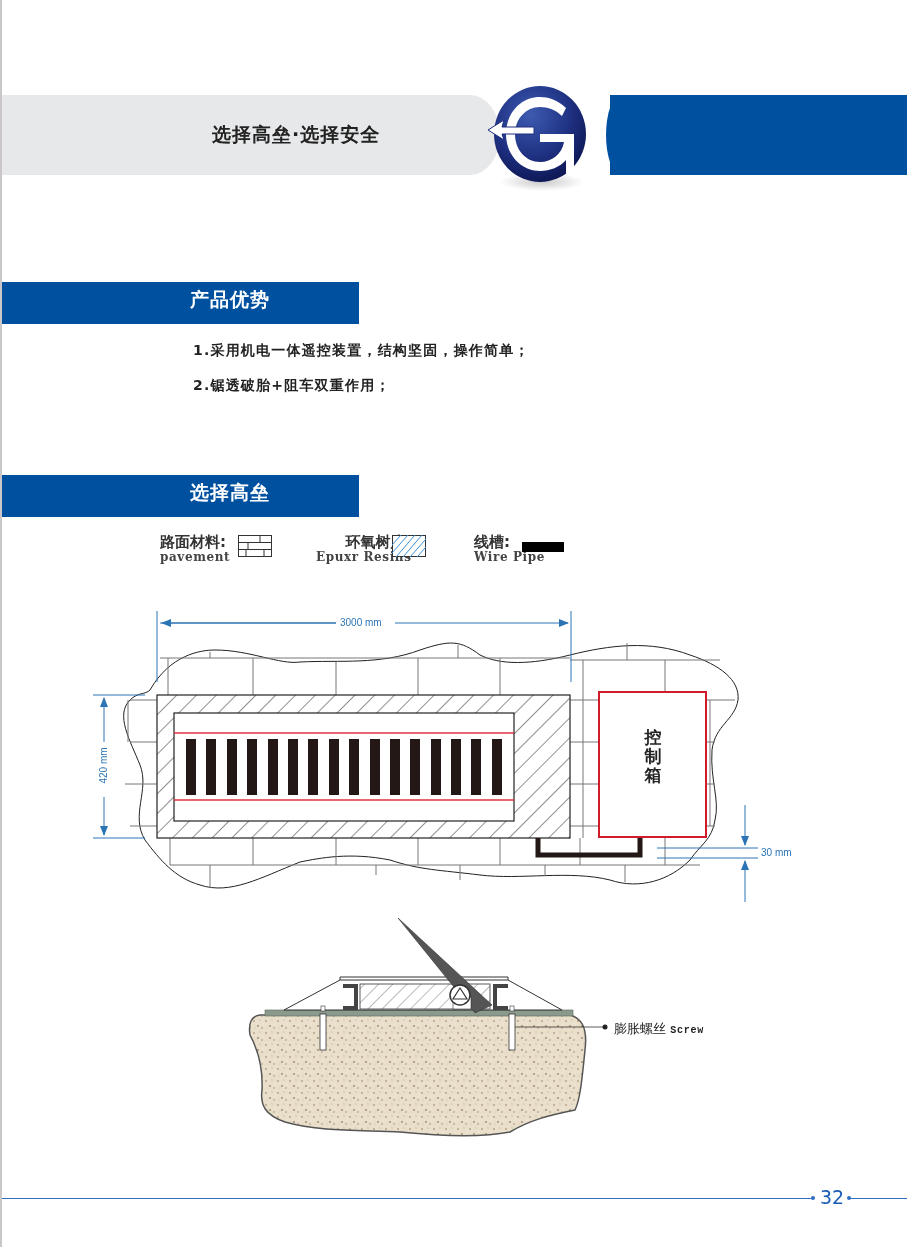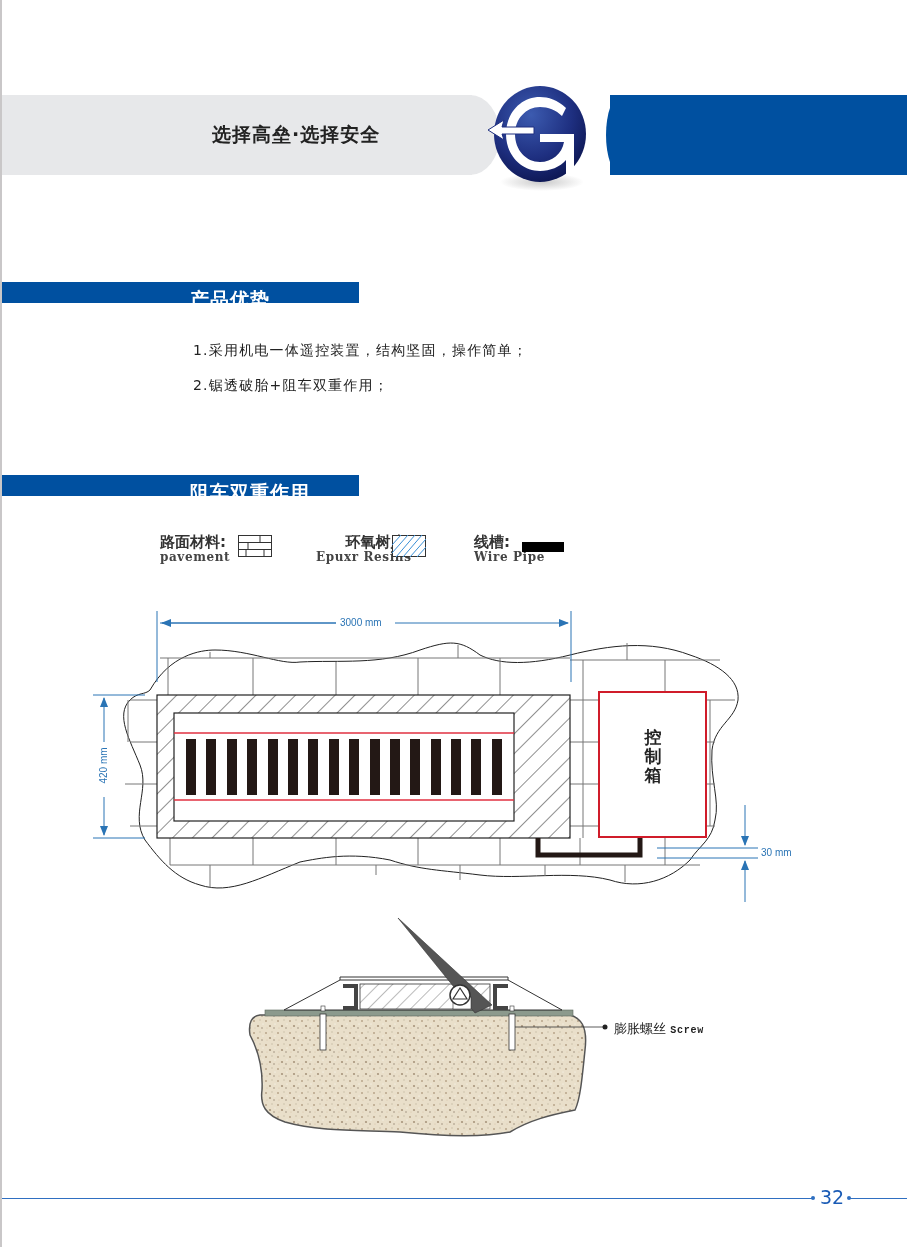--- a/index.html
+++ b/index.html
@@ -8,23 +8,23 @@
       background: #ffffff;
       font-family: "DejaVu Sans", "Liberation Sans", sans-serif;
     }
     .left-rule { position: absolute; left: 0; top: 0; width: 2px; height: 1247px; background: #c9c7c8; }
     .band-gray { position: absolute; left: 2px; top: 95px; width: 470px; height: 80px; background: #e7e8ea; }
     .band-gray-cap { position: absolute; left: 440px; top: 95px; width: 60px; height: 80px; background: #e7e8ea; border-radius: 0 50% 50% 0 / 0 50% 50% 0; }
     .band-blue { position: absolute; left: 610px; top: 95px; width: 297px; height: 80px; background: #0050a0; }
     .band-blue-cap { position: absolute; left: 606px; top: 95px; width: 30px; height: 80px; background: #0050a0; border-radius: 50% 0 0 50% / 50% 0 0 50%; }
     .slogan { position: absolute; left: 212px; top: 122px; font-size: 19px; font-weight: bold; color: #222; letter-spacing: 1px; }
     .logo { position: absolute; left: 478px; top: 82px; width: 120px; height: 112px; }
-    .section-bar { position: absolute; left: 2px; width: 357px; height: 21px; background: #0050a0; color: #fff; font-size: 19px; font-weight: bold; }
+    .section-bar { position: absolute; left: 2px; width: 357px; height: 42px; background: #0050a0; color: #fff; font-size: 19px; font-weight: bold; }
     .section-bar span { position: absolute; left: 188px; top: 5px; letter-spacing: 1px; }
-    .adv-list { position: absolute; left: 193px; top: 342px; margin: 0; padding: 0; list-style: none; }
+    .adv-list { position: absolute; left: 193px; top: 342px; margin: 0; padding: 0; list-style: none; font-weight: bold; }
     .adv-list li { font-size: 14px; color: #222; height: 35px; letter-spacing: 1.2px; }
     .legend { position: absolute; top: 532px; }
     .legend .zh { font-size: 15px; font-weight: bold; color: #333; }
     .legend .en { font-family: "DejaVu Serif", "Liberation Serif", serif; font-size: 12px; font-weight: bold; color: #444; letter-spacing: 0.6px; display: block; margin-top: -2px; }
     .legend .sw { position: absolute; top: 3px; }
     .diagram { position: absolute; left: 0; top: 600px; }
     .screw-label { position: absolute; left: 614px; top: 1020px; font-size: 13px; color: #222; }
     .screw-label .en { font-family: Liberation Mono, monospace; font-size: 10px; font-weight: bold; letter-spacing: 0.8px; }
     .footer-line { position: absolute; top: 1198px; height: 1px; background: #2f6fc1; }
     .page-num { position: absolute; left: 820px; top: 1186px; font-size: 19px; color: #1a5bb5; }
@@ -63,21 +63,21 @@
 
 <div class="section-bar" style="top:282px;">
   <span>产品优势</span>
 </div>
 <ul class="adv-list">
   <li>1.采用机电一体遥控装置，结构坚固，操作简单；</li>
   <li>2.锯透破胎+阻车双重作用；</li>
 </ul>
 
 <div class="section-bar" style="top:475px;">
-  <span>阻车双重作用</span>
+  <span>选择高垒</span>
 </div>
 
 <div class="legend" style="left:160px;">
   <span class="zh">路面材料:</span>
   <span class="en">pavement</span>
   <svg class="sw" style="left:78px; width:34px; height:22px;" viewBox="0 0 34 22">
     <rect x="0.5" y="0.5" width="33" height="21" fill="#fff" stroke="#333"></rect>
     <line x1="0" y1="7.5" x2="34" y2="7.5" stroke="#333"></line>
     <line x1="0" y1="14.5" x2="34" y2="14.5" stroke="#333"></line>
     <line x1="22" y1="0" x2="22" y2="7.5" stroke="#333"></line>

